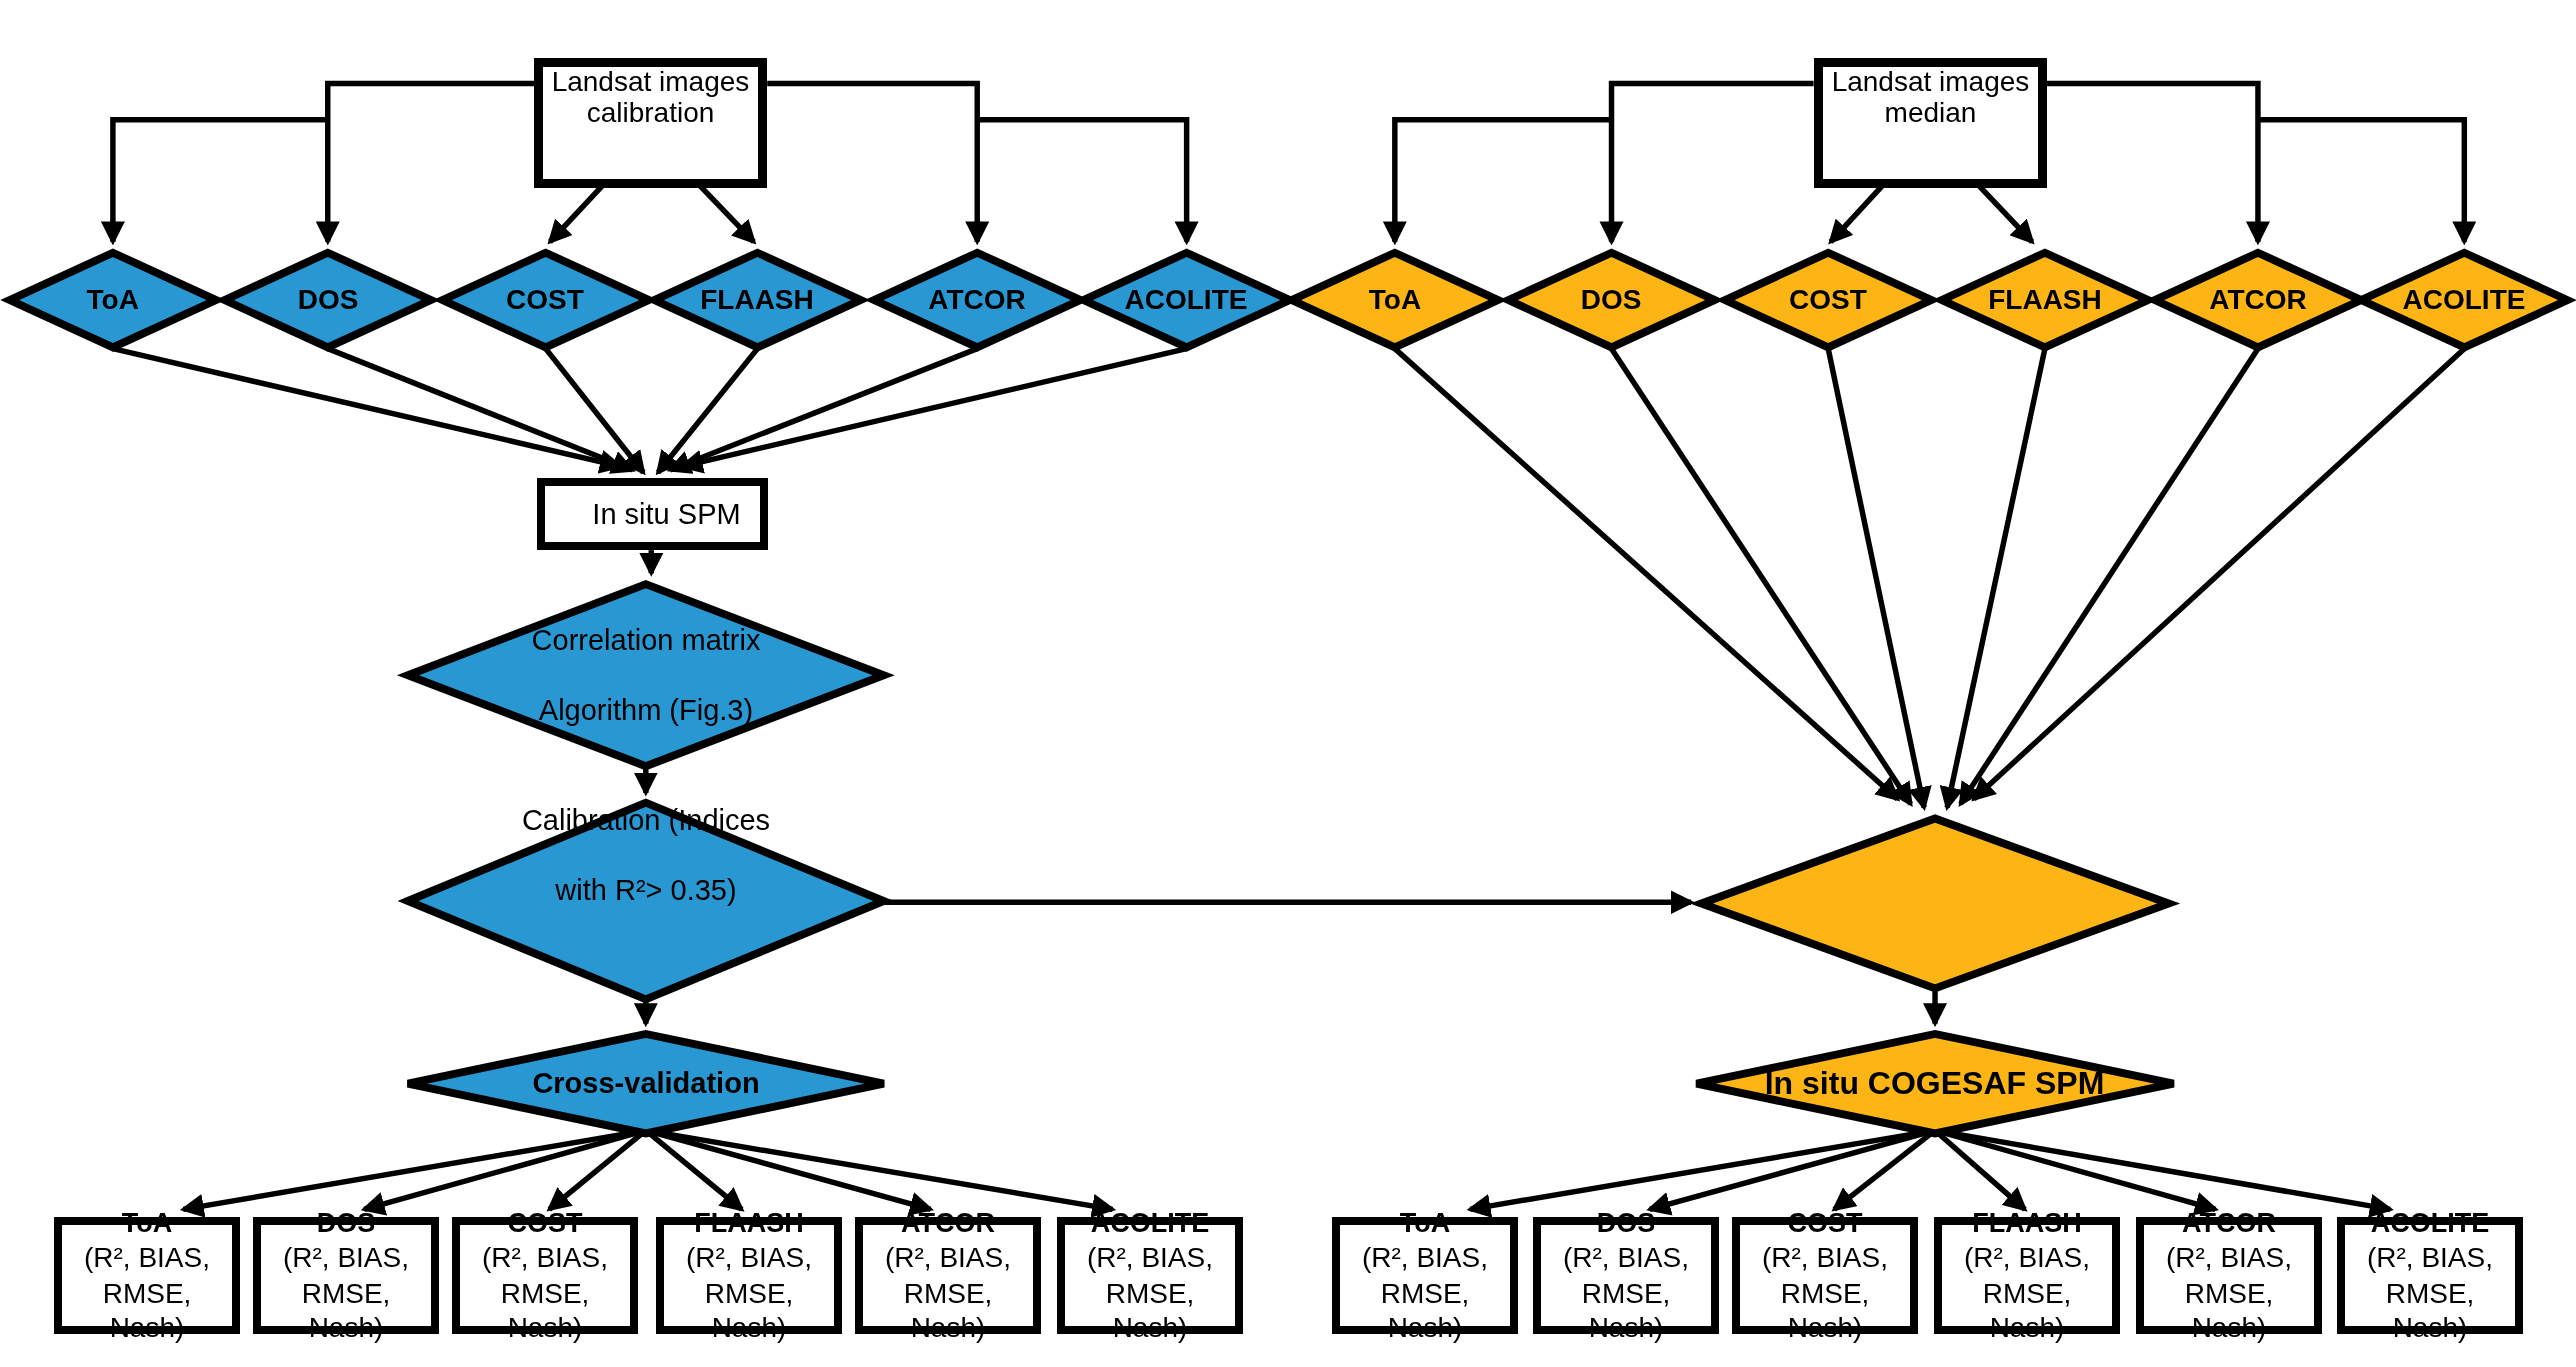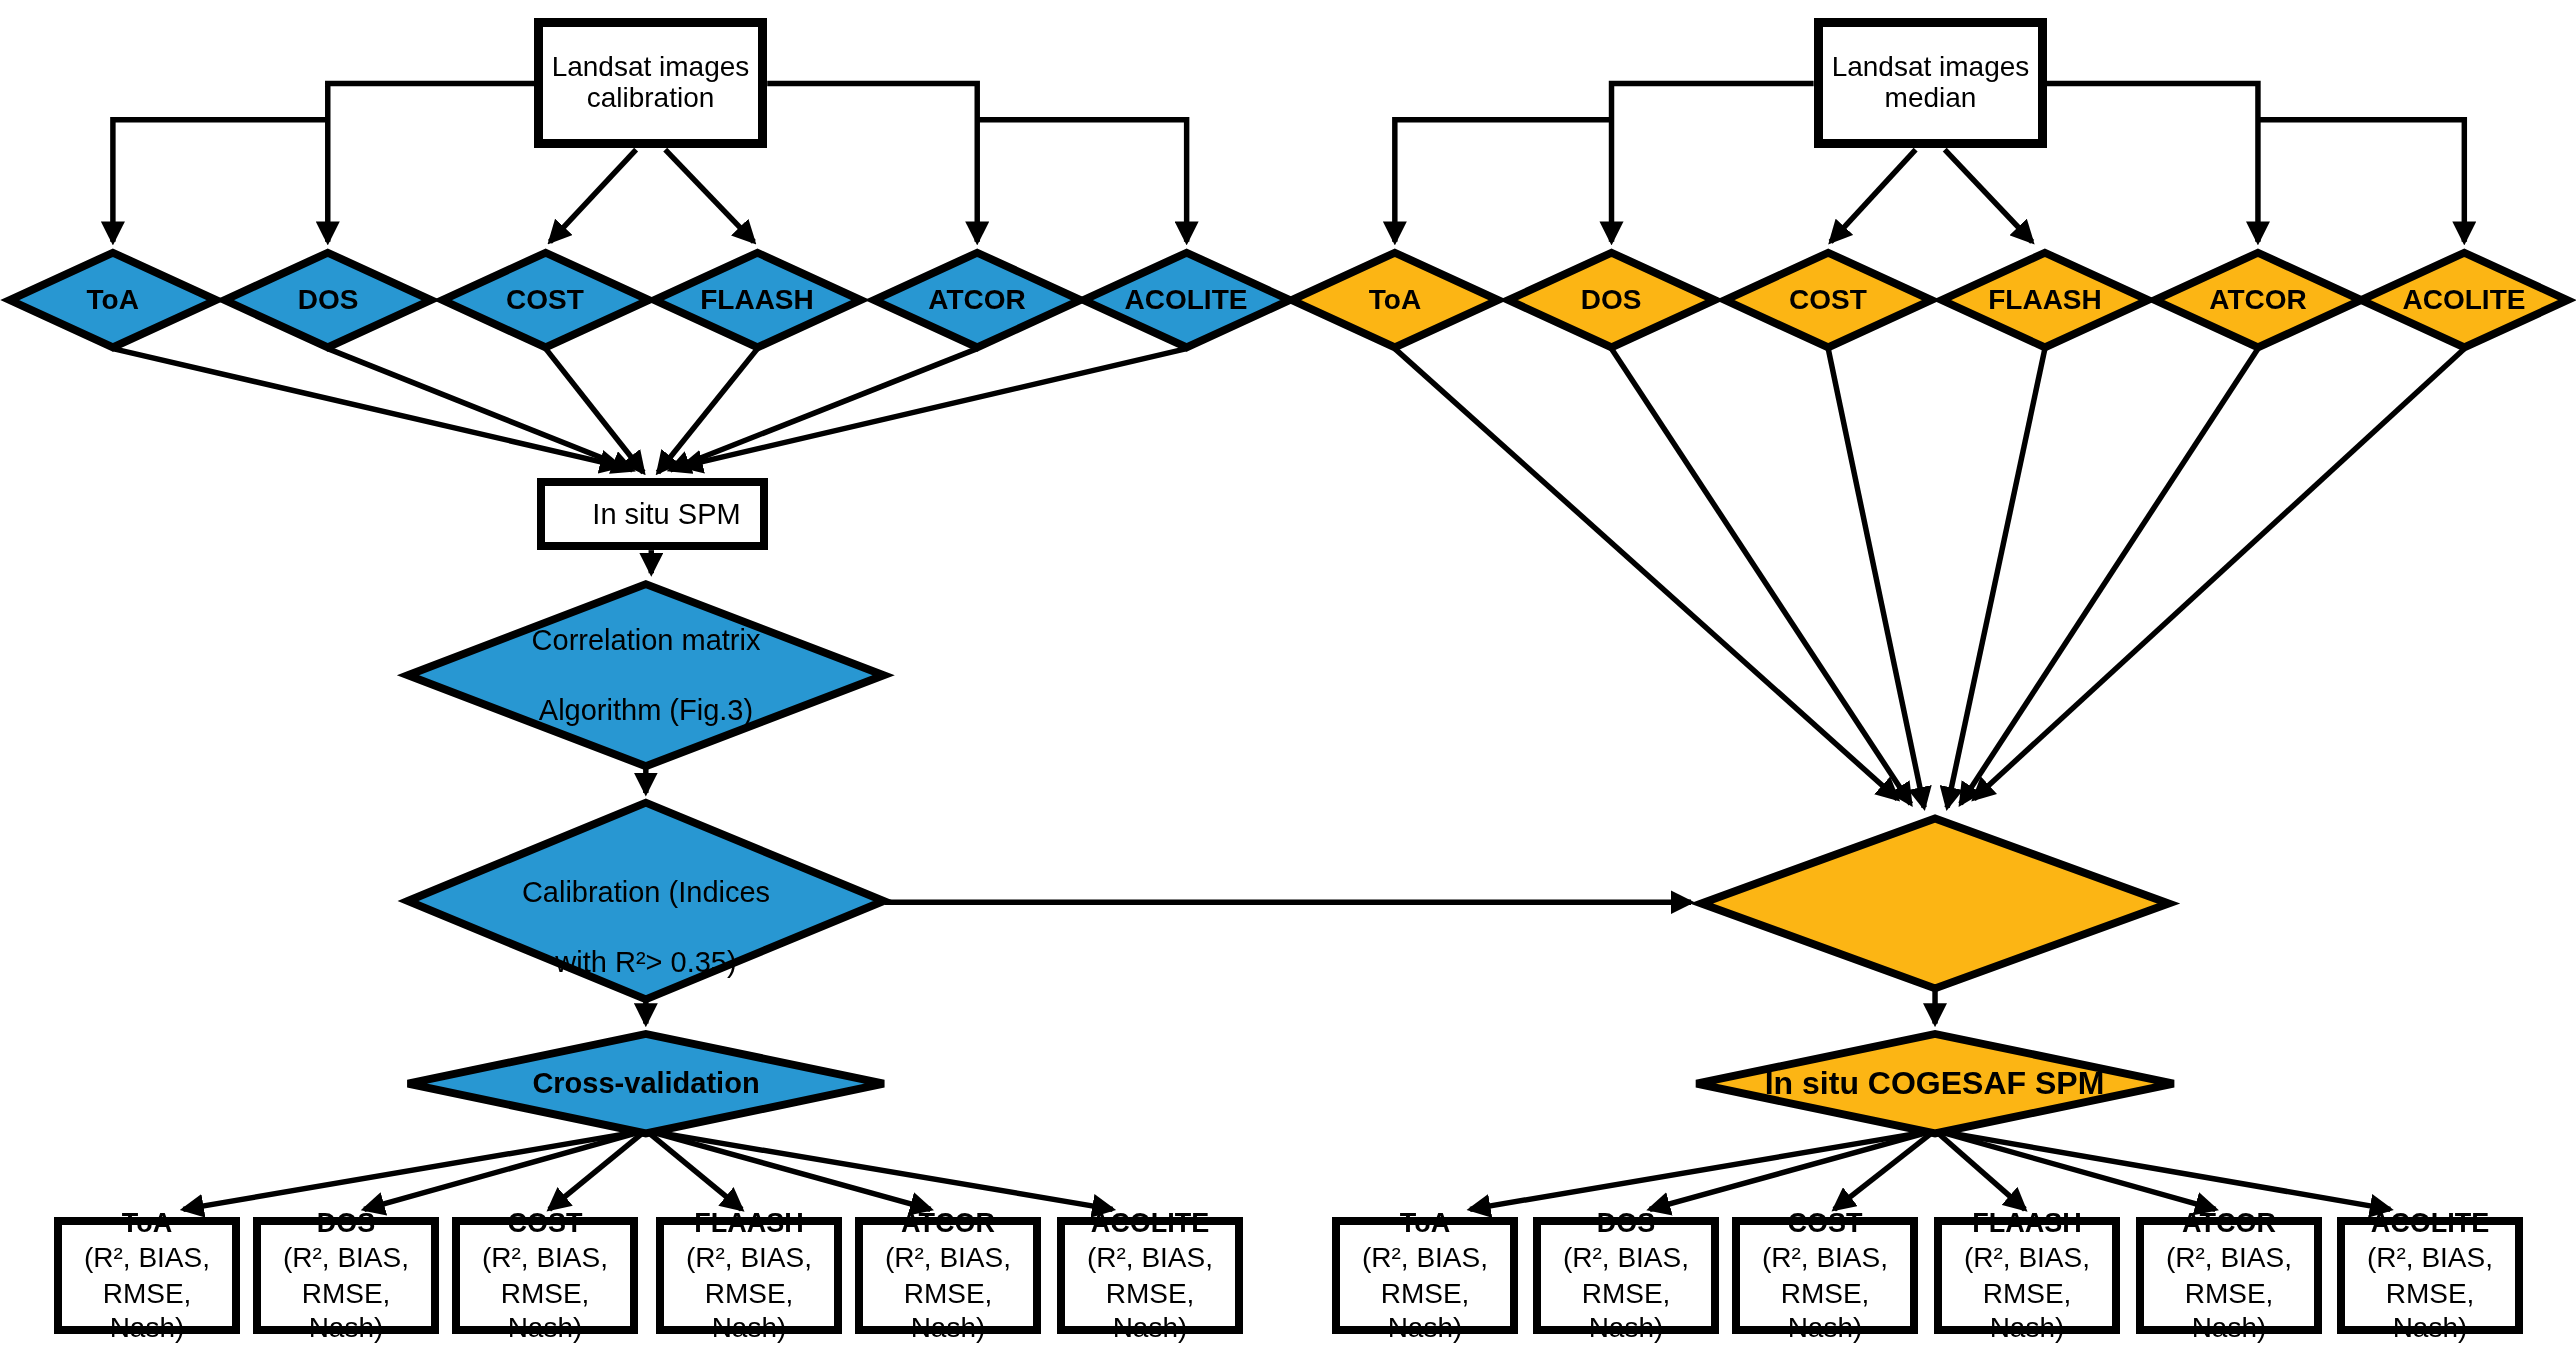--- a/index.html
+++ b/index.html
@@ -9,21 +9,21 @@
   }
   .layer { position:absolute; left:0; top:0; width:2576px; height:1368px; }
   .conn { fill:none; stroke:var(--line,#000); stroke-width:9; }
   .shape { stroke:var(--line,#000); stroke-width:13; }
   .d-blue { fill:var(--blue,#2897D2); }
   .d-orange { fill:var(--orange,#FCB514); }
   .abs { position:absolute; box-sizing:border-box; }
   .box {
     background:#fff; border:9.7px solid var(--line,#000);
     display:flex; flex-direction:column; align-items:center;
-    justify-content:center; text-align:center;
+    justify-content:flex-start; text-align:center;margin-top:40px;
   }
   .srcline { font-size:28px; line-height:1.1; }
   .insitu-box {
     background:#fff; border:8.5px solid var(--line,#000);
     display:flex; align-items:center; justify-content:center; text-align:center;
     font-size:29px;
   }
   .dlabel {
     display:flex; align-items:center; justify-content:center; text-align:center;
     font-weight:bold; font-size:28px; pointer-events:none;
@@ -148,21 +148,21 @@
   <div class="abs dlabel" style="left:1942px;top:271px; width:206px; height:58px;">FLAASH</div>
   <div class="abs dlabel" style="left:2155px;top:271px; width:206px; height:58px;">ATCOR</div>
   <div class="abs dlabel" style="left:2361px;top:271px; width:206px; height:58px;">ACOLITE</div>
 
   <div class="abs insitu-box" style="left:537px; top:478px; width:231px; height:72px;padding-left:28px;">In situ SPM</div>
 
   <div class="abs dlabel2" style="left:408px; top:596px; width:476px; height:158px;">
     <div>Correlation matrix</div>
     <div>Algorithm (Fig.3)</div>
   </div>
-  <div class="abs dlabel2" style="left:408px; top:848px; width:476px; height:158px;">
+  <div class="abs dlabel2" style="left:408px; top:776px; width:476px; height:158px;">
     <div>Calibration (Indices</div>
     <div>with R²&gt; 0.35)</div>
   </div>
   <div class="abs dlabel italic" style="left:408px; top:1052px; width:476px; height:63px; font-size:29px;">Cross-validation</div>
   <div class="abs dlabel" style="left:1696px; top:1052px; width:477px; height:63px; font-size:32px;">In situ COGESAF SPM</div>
 
   <div class="abs rbox" style="left:54px;">
     <div class="rtitle">ToA</div>
     <div class="rline">(R², BIAS,</div>
     <div class="rline">RMSE, Nash)</div>

